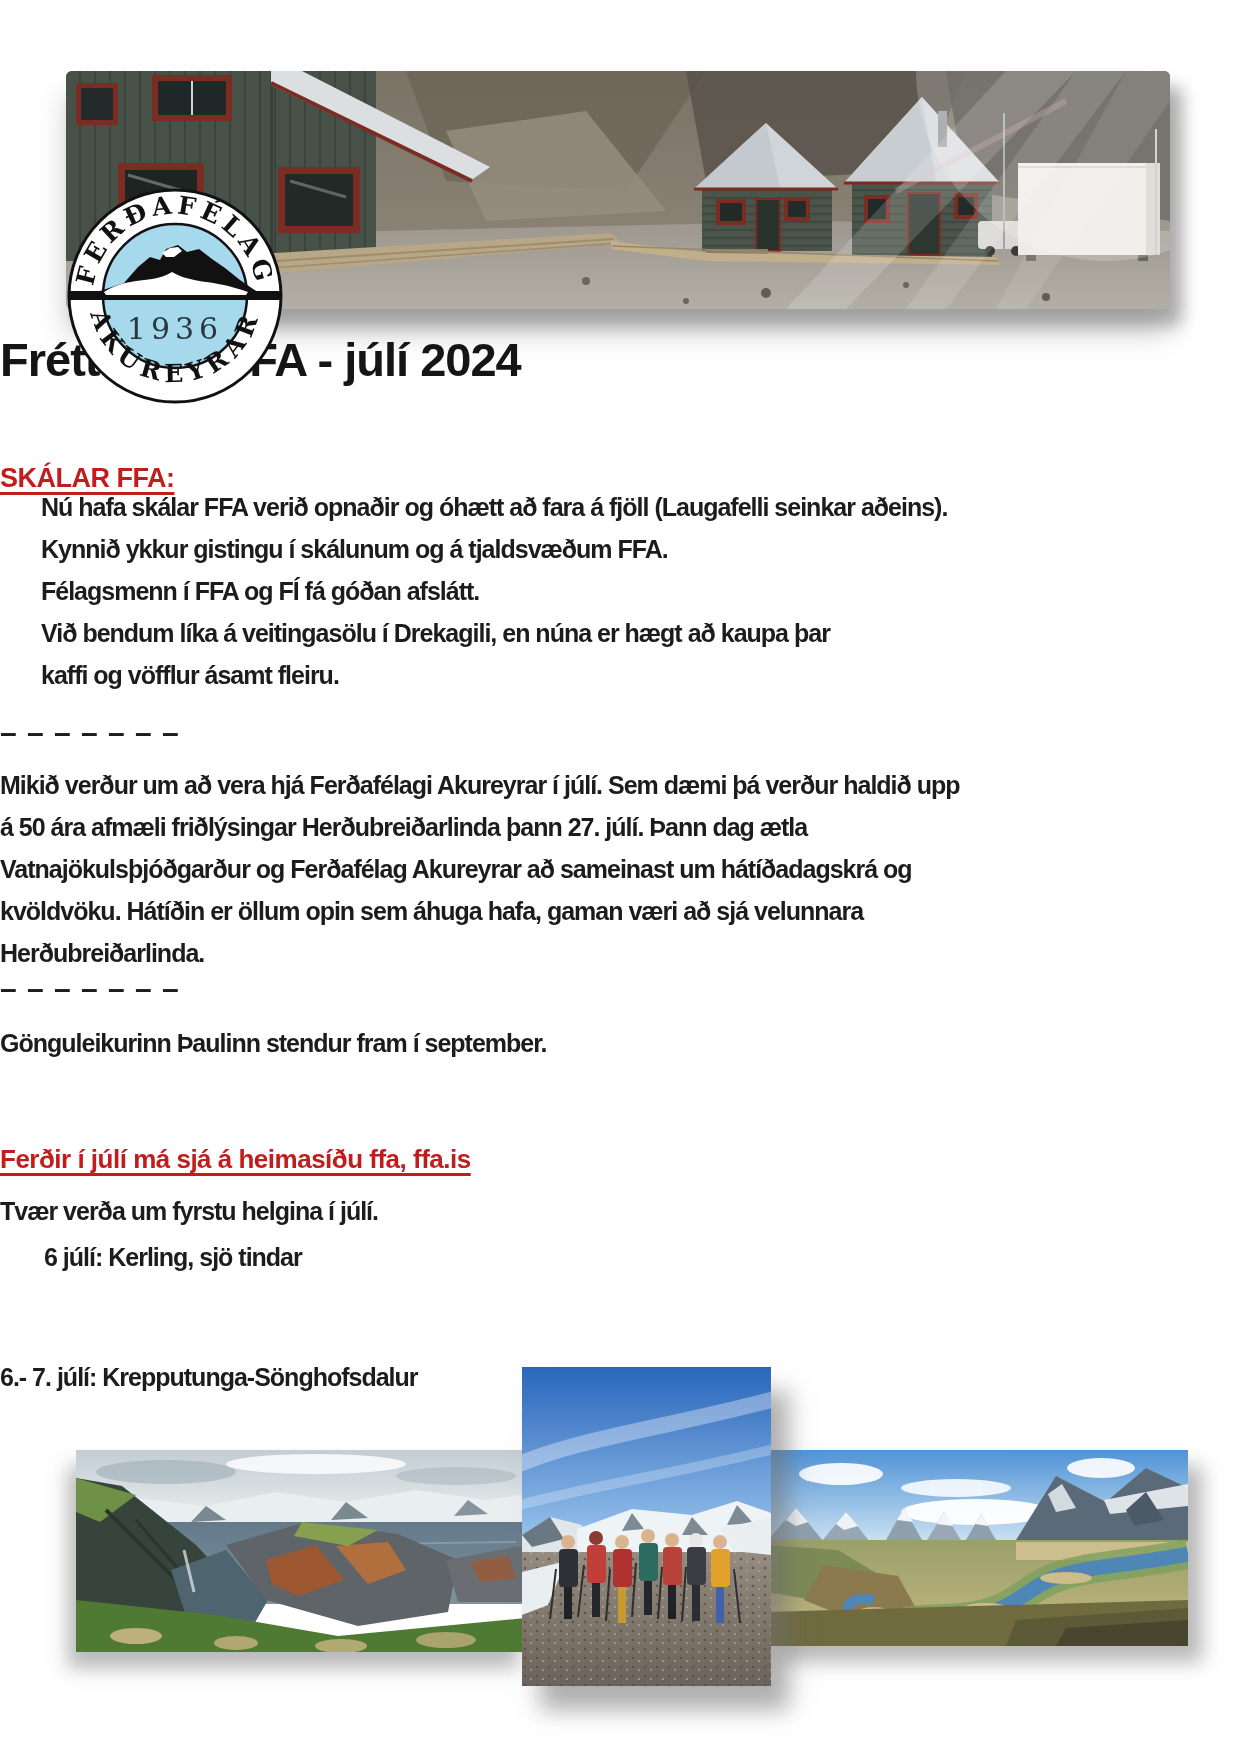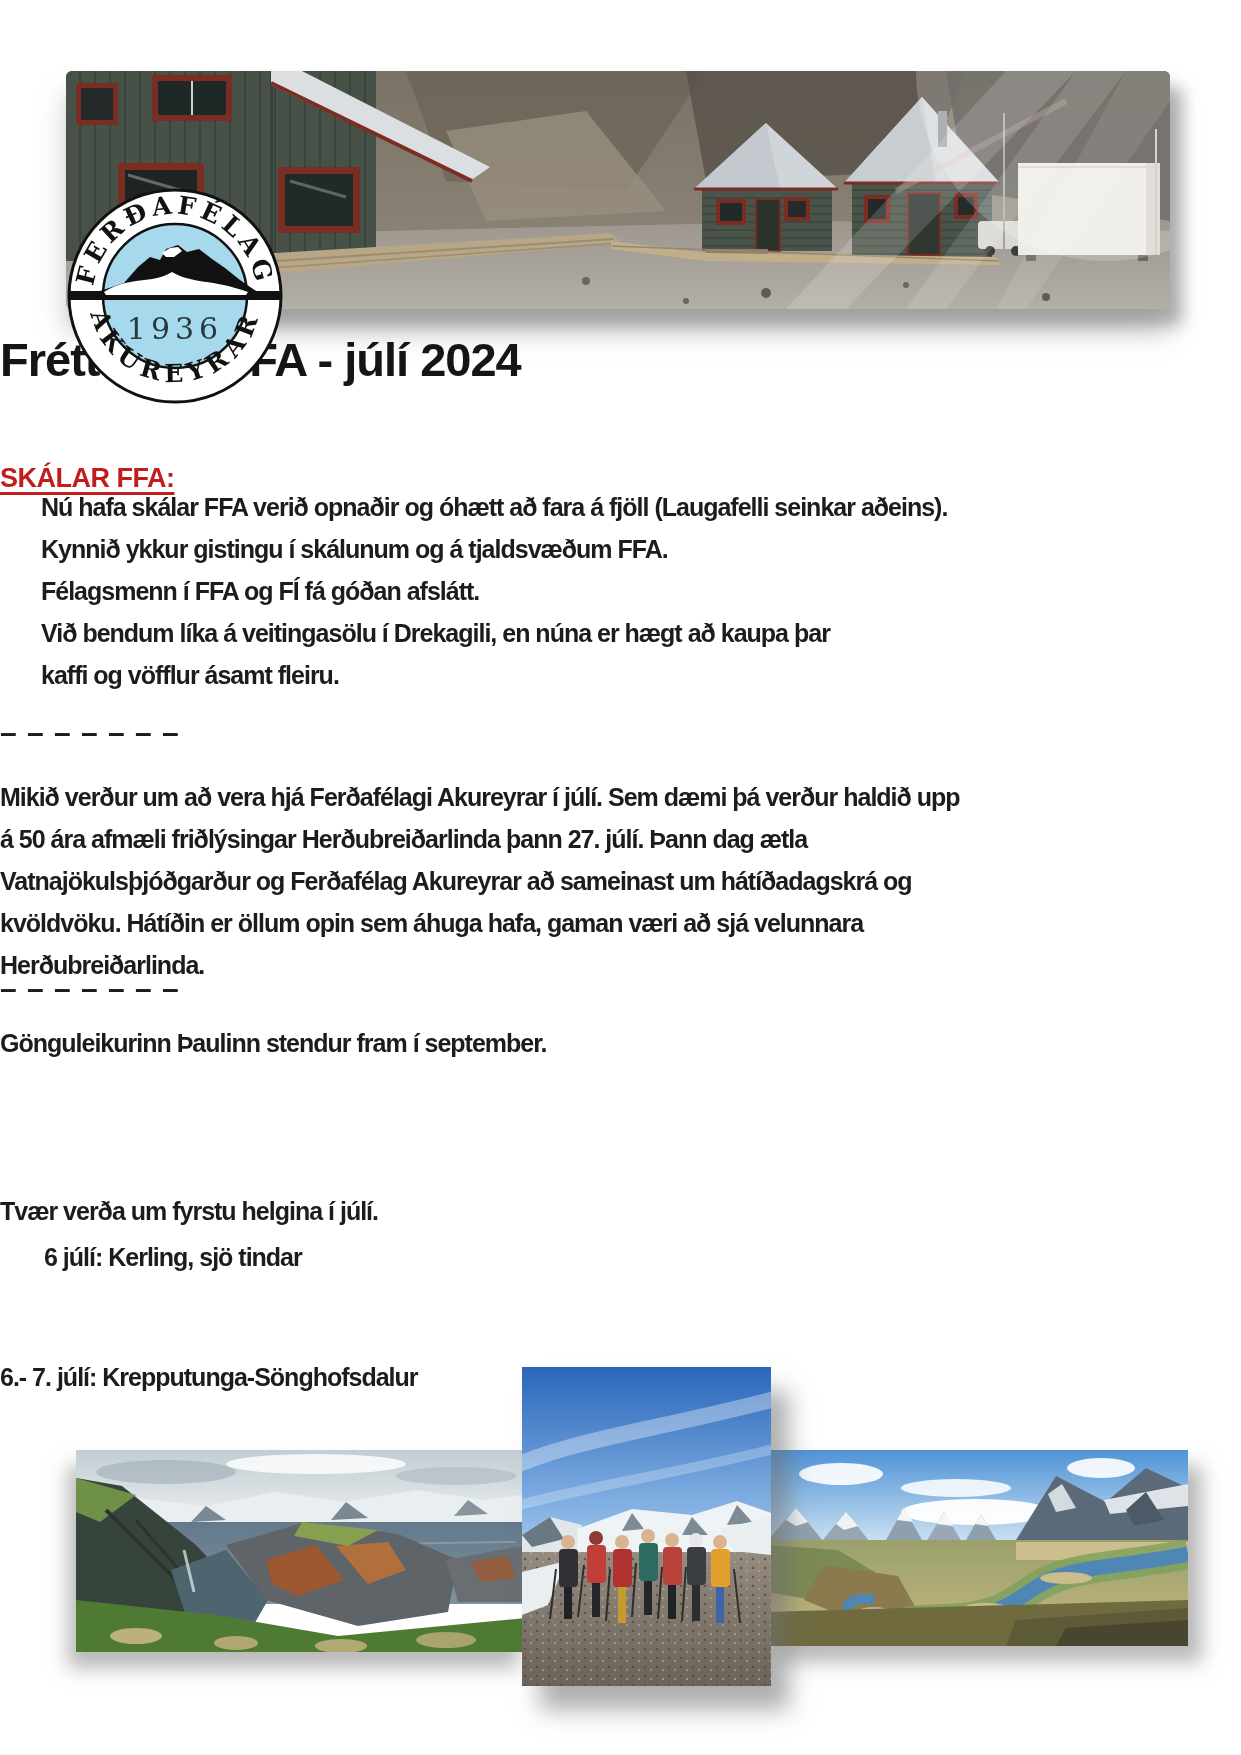--- a/index.html
+++ b/index.html
@@ -165,32 +165,33 @@
   <div class="t-center" style="top:486px;margin-left:41px;">
     <div class="body-line">Nú hafa skálar FFA verið opnaðir og óhætt að fara á fjöll (Laugafelli seinkar aðeins).</div>
     <div class="body-line">Kynnið ykkur gistingu í skálunum og á tjaldsvæðum FFA.</div>
     <div class="body-line">Félagsmenn í FFA og FÍ fá góðan afslátt.</div>
     <div class="body-line">Við bendum líka á veitingasölu í Drekagili, en núna er hægt að kaupa þar</div>
     <div class="body-line">kaffi og vöfflur ásamt fleiru.</div>
   </div>
 
   <div class="t-center sep" style="top:712px;">– – – – – – –</div>
 
-  <div class="t-center" style="top:764px;margin-top:12px;">
+  <div class="t-center" style="top:764px;">
     <div class="body-line">Mikið verður um að vera hjá Ferðafélagi Akureyrar í júlí. Sem dæmi þá verður haldið upp</div>
     <div class="body-line">á 50 ára afmæli friðlýsingar Herðubreiðarlinda þann 27. júlí. Þann dag ætla</div>
     <div class="body-line">Vatnajökulsþjóðgarður og Ferðafélag Akureyrar að sameinast um hátíðadagskrá og</div>
     <div class="body-line">kvöldvöku. Hátíðin er öllum opin sem áhuga hafa, gaman væri að sjá velunnara</div>
     <div class="body-line">Herðubreiðarlinda.</div>
   </div>
 
   <div class="t-center sep" style="top:968px;">– – – – – – –</div>
 
   <div class="t-center body-line" style="top:1022px;">Gönguleikurinn Þaulinn stendur fram í september.</div>
 
+  <div class="t-center red-link" style="top:1138px;">Ferðir í júlí má sjá á heimasíðu ffa, ffa.is</div>
 
   <div class="t-center body-line" style="top:1190px;">Tvær verða um fyrstu helgina í júlí.</div>
   <div class="t-center body-line" style="top:1236px;margin-left:44px;">6 júlí: Kerling, sjö tindar</div>
   <div class="t-center body-line" style="top:1356px;">6.- 7. júlí: Krepputunga-Sönghofsdalur</div>
 
   <div class="abs photo photo-left">
     <svg viewBox="0 0 450 202" preserveAspectRatio="none">
       <defs>
         <linearGradient id="seaG" x1="0" y1="0" x2="0" y2="1">
           <stop offset="0" stop-color="#64798a"></stop>

